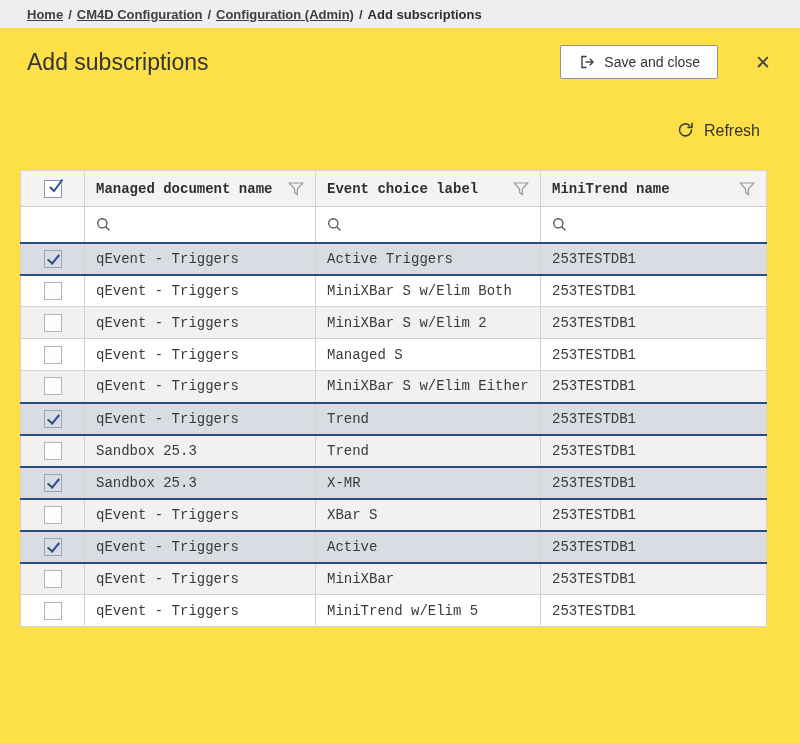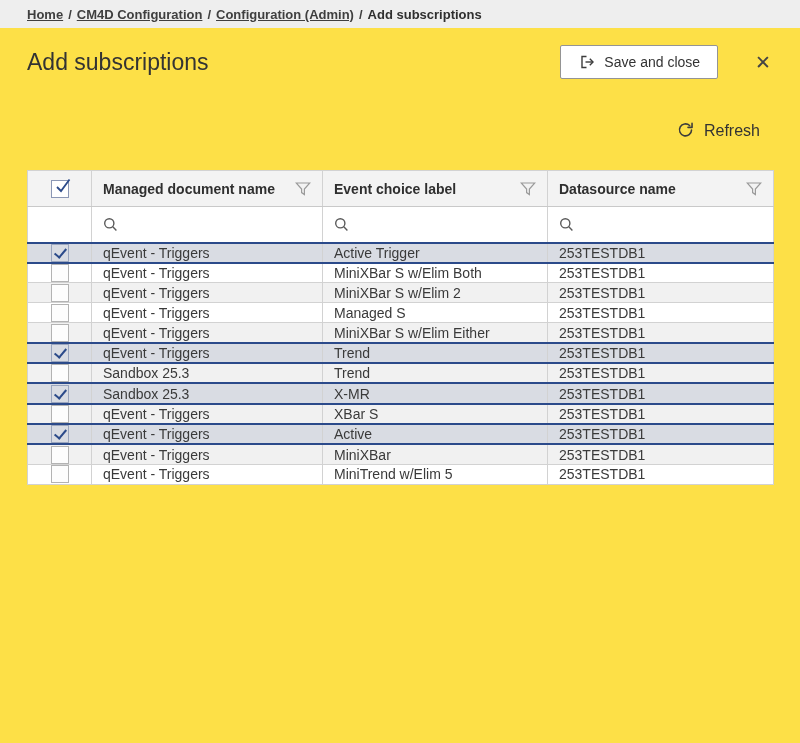--- a/index.html
+++ b/index.html
@@ -68,39 +68,39 @@
     display:flex;justify-content:flex-end;align-items:center;
     padding-right:40px;margin-top:40px;margin-bottom:28px;height:22px;
   }
   .refresh-btn{
     display:inline-flex;align-items:center;gap:9px;
     background:none;border:none;cursor:pointer;
     font-size:16px;color:#333;font-family:inherit;
   }
 
   
-  .grid-wrap{padding:0 27px;}
+  .grid-wrap{padding:0 20px;font-family:Liberation Mono, monospace;}
   table{border-collapse:collapse;width:746px;table-layout:fixed;}
   th,td{border:1px solid #d2d2d2;padding:0 11px;font-size:14px;overflow:hidden;white-space:nowrap;}
   col.c-check{width:64px;}
   col.c-managed{width:231px;}
   col.c-event{width:225px;}
   col.c-source{width:226px;}
   thead th{
     background:#f3f3f3;height:36px;text-align:left;
     font-weight:bold;color:#2f2f2f;border-bottom:1px solid #c9c9c9;
   }
   .th-inner{display:flex;align-items:center;justify-content:space-between;}
   .filter-row td{height:36px;background:#fff;}
   .filter-cell{display:flex;align-items:center;gap:7px;}
   .filter-cell input{
     border:none;outline:none;flex:1;font-size:14px;font-family:inherit;
     background:transparent;min-width:10px;
   }
-  tbody td{height:20px;background:#fff;color:#3a3a3a;border-color:#d2d2d2;}
+  tbody td{height:32px;background:#fff;color:#3a3a3a;border-color:#d2d2d2;}
   tr.odd td{background:#f1f1f1;}
   tr.selected td{
     background:var(--sel-bg);
     border-top:2px solid var(--accent);
     border-bottom:2px solid var(--accent);
   }
   .cell-check{text-align:center;padding:0;}
 
   
   .cb{
@@ -200,21 +200,21 @@
           <th>
             <div class="th-inner">
               <span>Event choice label</span>
               <svg class="funnel" width="16" height="14" viewBox="0 0 16 14">
                 <path d="M1.2 1 H14.8 L9.4 7 V12.6 L6.6 10.6 V7 Z"></path>
               </svg>
             </div>
           </th>
           <th>
             <div class="th-inner">
-              <span>Datasource name</span>
+              <span>MiniTrend name</span>
               <svg class="funnel" width="16" height="14" viewBox="0 0 16 14">
                 <path d="M1.2 1 H14.8 L9.4 7 V12.6 L6.6 10.6 V7 Z"></path>
               </svg>
             </div>
           </th>
         </tr>
         <tr class="filter-row">
           <td class="cell-check"></td>
           <td>
             <div class="filter-cell">
@@ -244,21 +244,21 @@
             </div>
           </td>
         </tr>
       </thead>
       <tbody>
   <tr class="row odd selected">
     <td class="cell-check">
       <span class="cb checked"></span>
     </td>
     <td>qEvent - Triggers</td>
-    <td>Active Trigger</td>
+    <td>Active Triggers</td>
     <td>253TESTDB1</td>
   </tr>
 
   <tr class="row">
     <td class="cell-check">
       <span class="cb"></span>
     </td>
     <td>qEvent - Triggers</td>
     <td>MiniXBar S w/Elim Both</td>
     <td>253TESTDB1</td>

